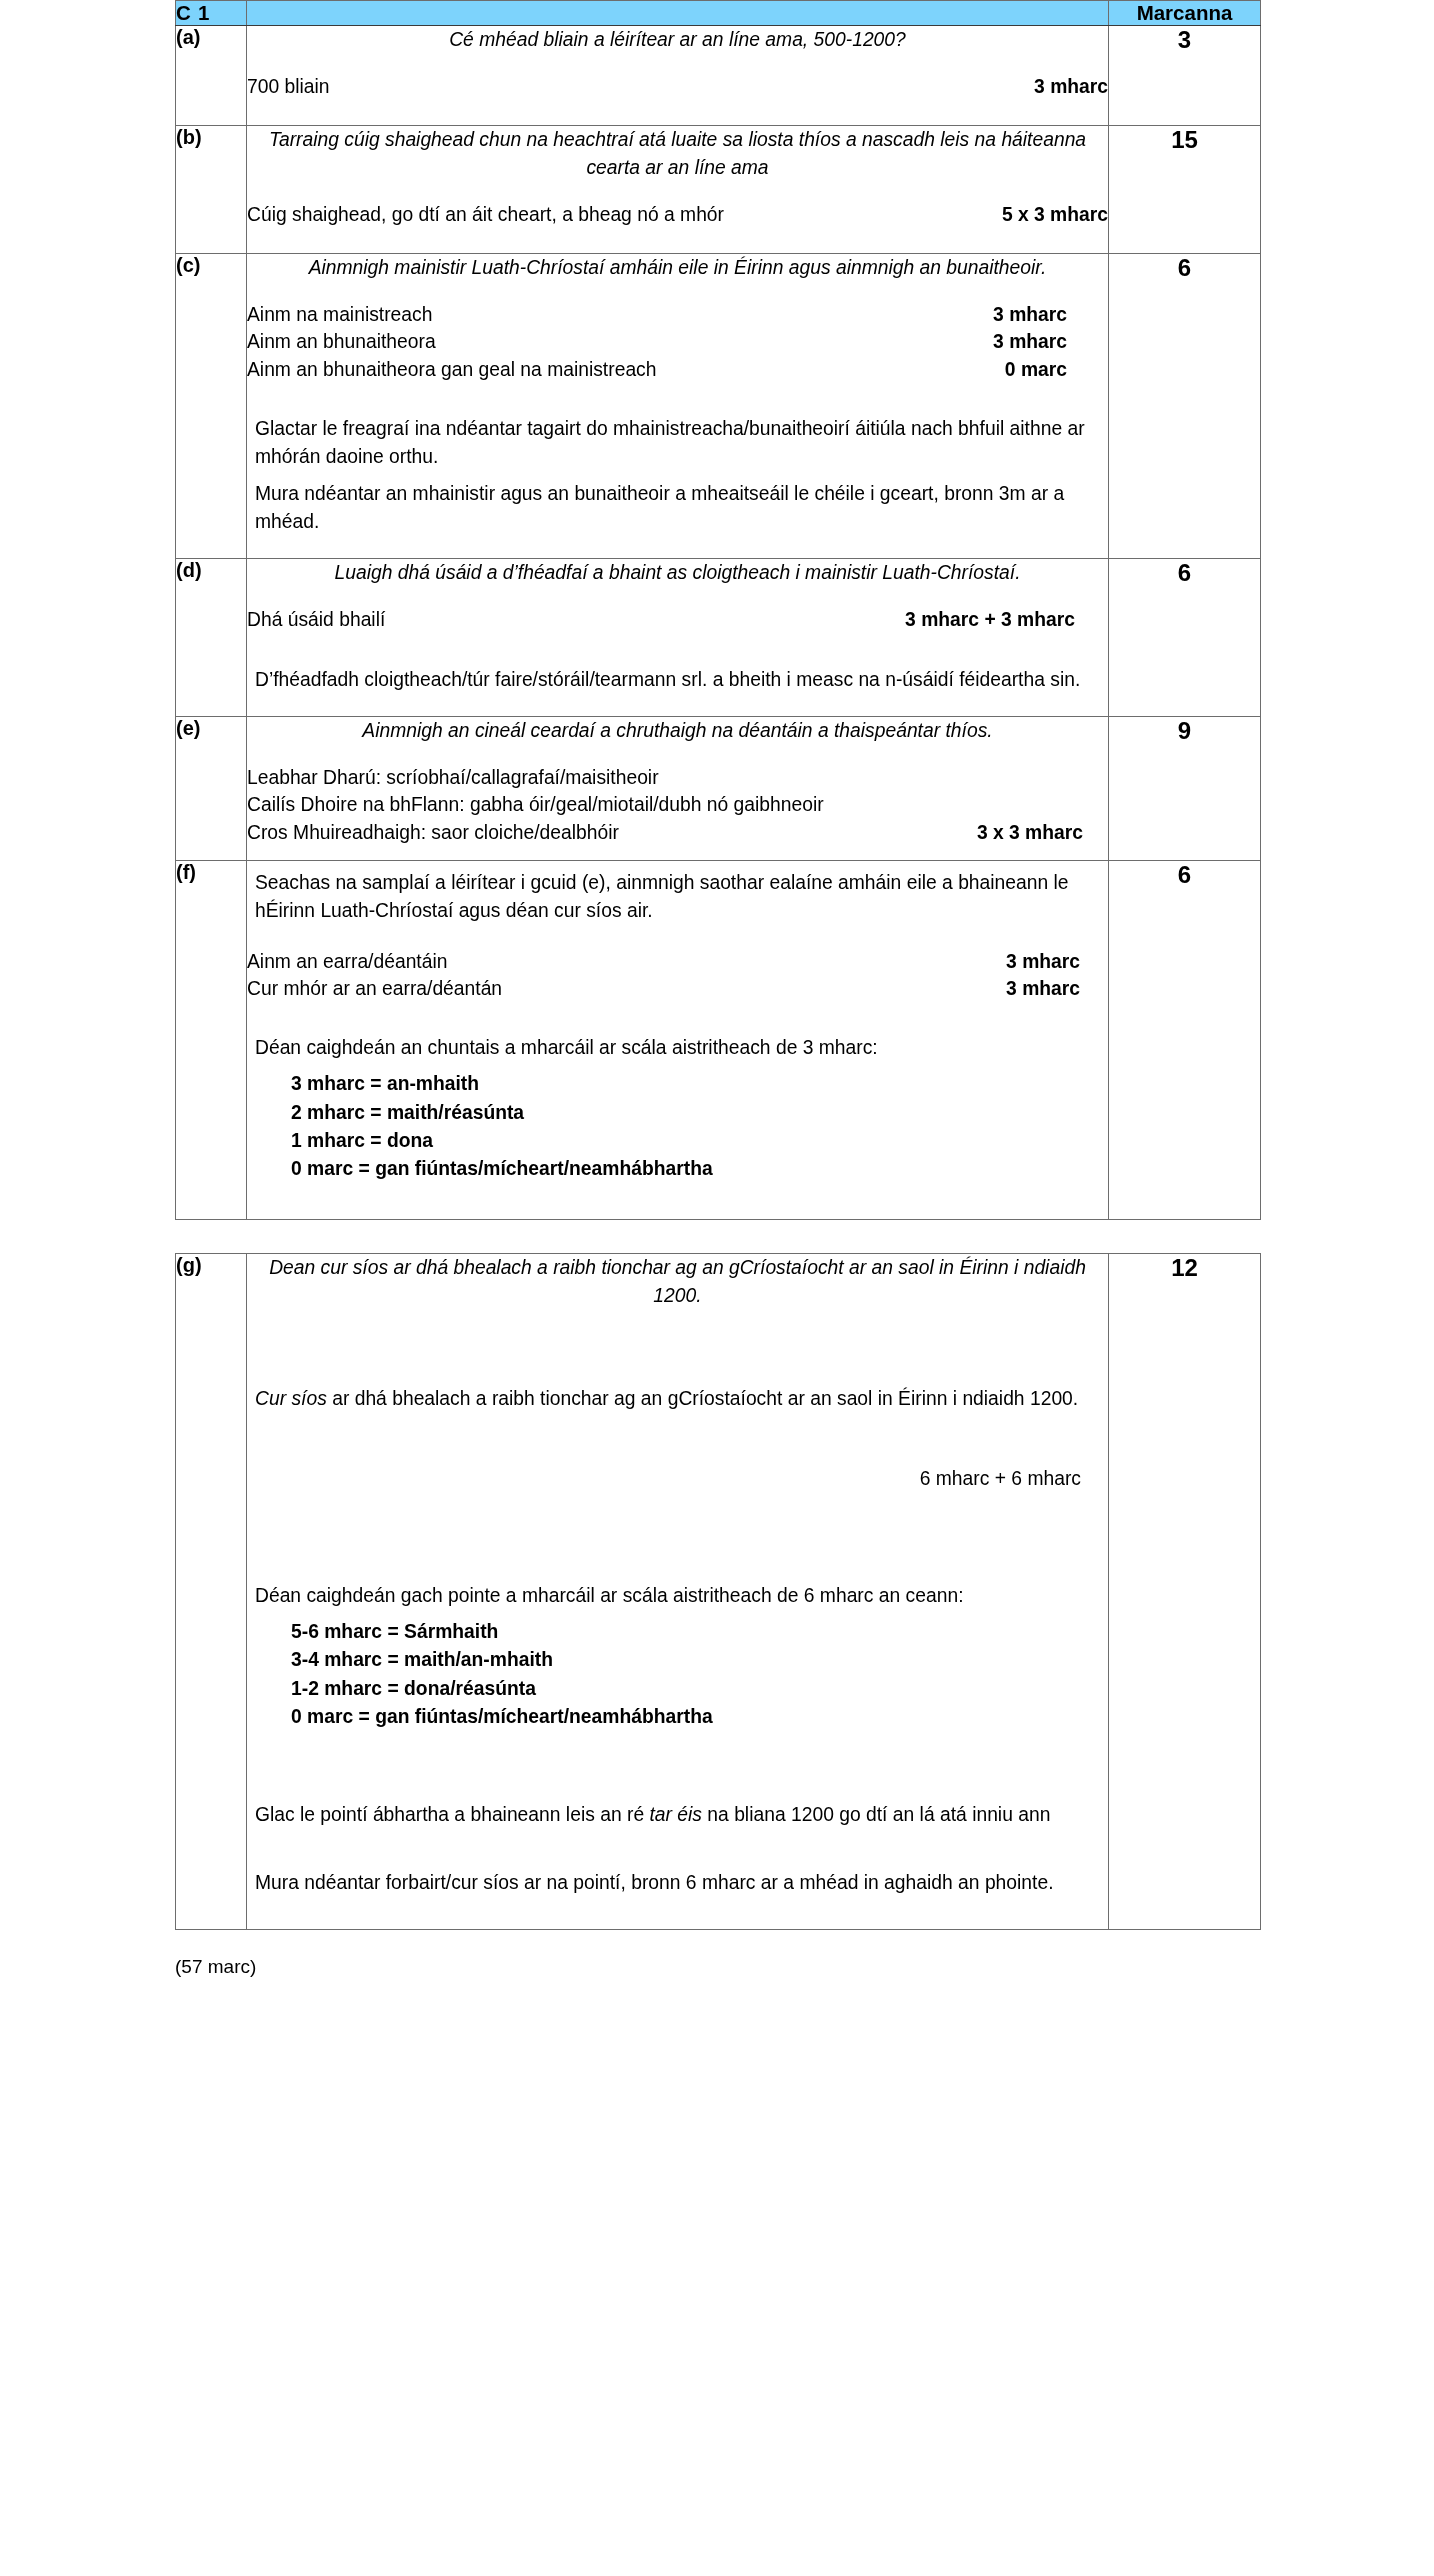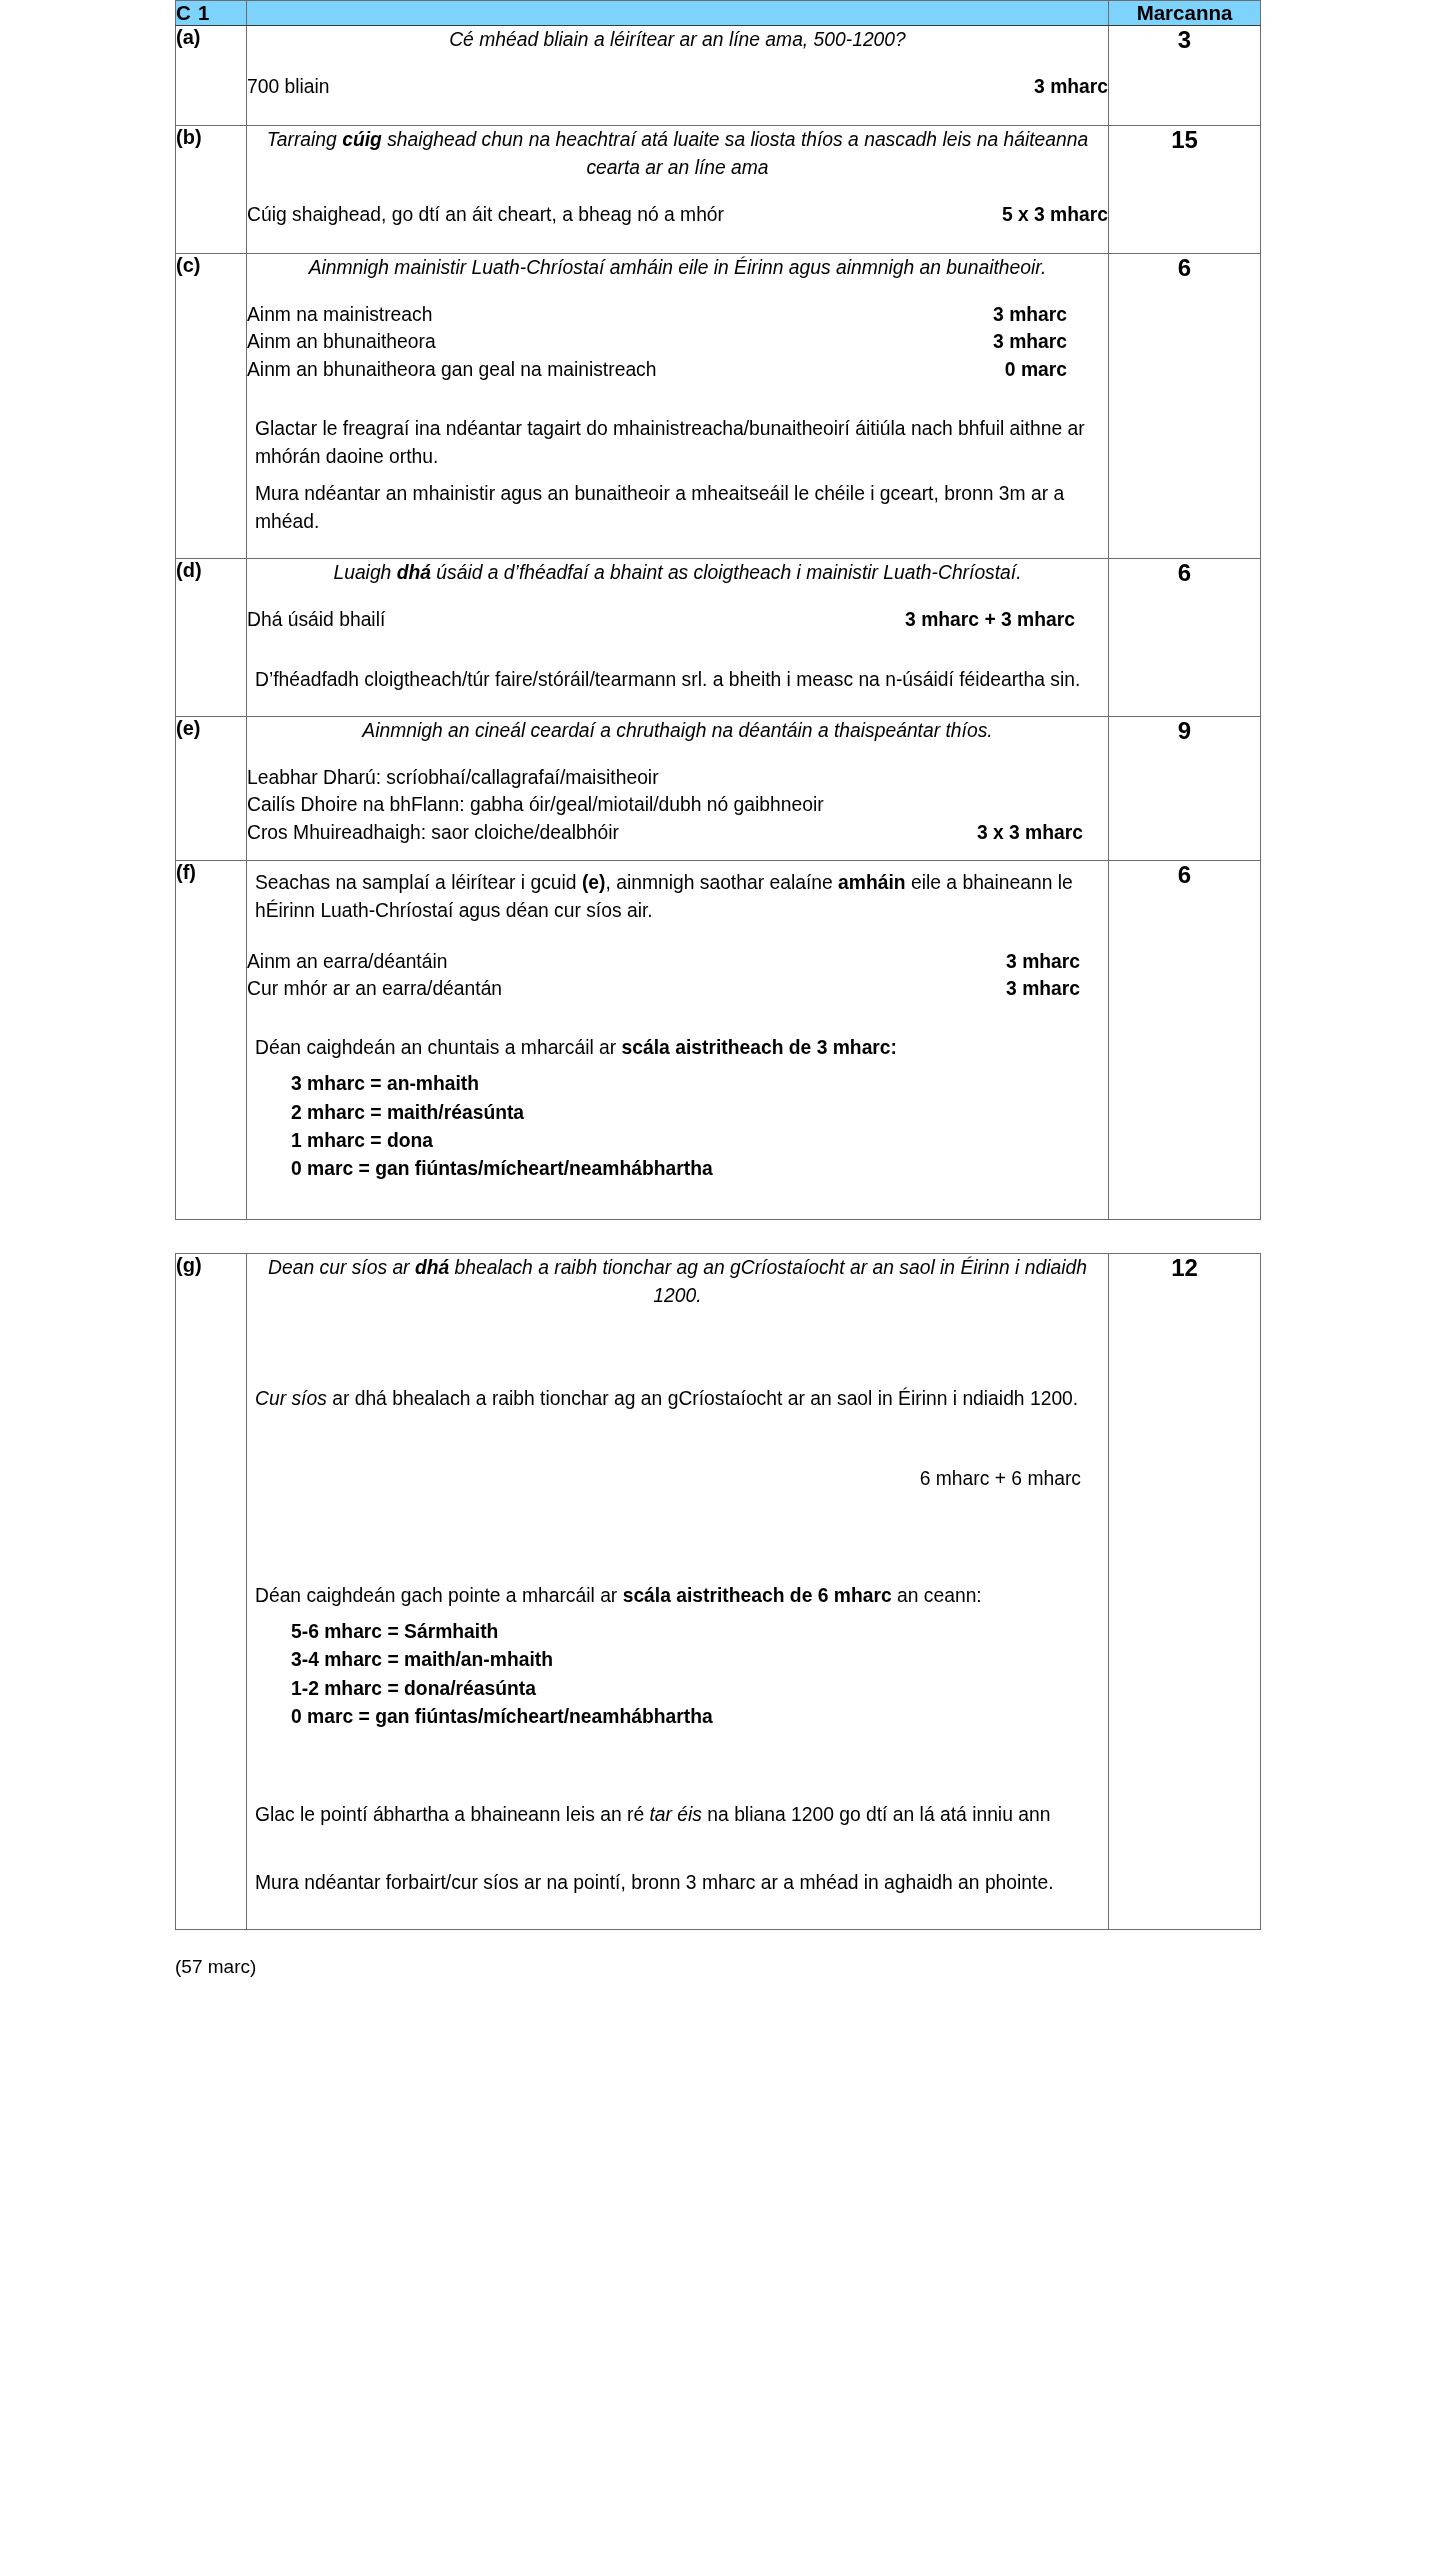--- a/index.html
+++ b/index.html
@@ -128,21 +128,21 @@
   .tight { line-height: 1.42; }
   .scale-list {
     margin: 1.6px 0 0 0;
     padding: 0 0 0 44px;
     list-style: none;
     font-weight: bold;
     line-height: 1.46;
   }
   .scale-list li { margin: 0; }
 
-  b, strong { font-weight: bold; }
+  b, strong { font-weight: normal; }
   i, em { font-style: italic; }
 
   .spacer-between-tables { height: 33px; }
 
   .footer-note {
     margin-left: 175px;
     margin-top: 26px;
     font-size: 19px;
   }
 </style>
@@ -326,21 +326,21 @@
             <p class="para"><span>Déan caighdeán gach pointe a mharcáil ar </span><b>scála aistritheach de 6 mharc</b><span> an ceann:</span></p>
             <ul class="scale-list">
               <li>5-6 mharc = Sármhaith</li>
               <li>3-4 mharc = maith/an-mhaith</li>
               <li>1-2 mharc = dona/réasúnta</li>
               <li>0 marc = gan fiúntas/mícheart/neamhábhartha</li>
             </ul>
             <div class="gap-xl"></div>
             <p class="para"><span>Glac le pointí ábhartha a bhaineann leis an ré </span><i>tar éis</i><span> na bliana 1200 go dtí an lá atá inniu ann</span></p>
             <div class="gap-md"></div>
-            <p class="para">Mura ndéantar forbairt/cur síos ar na pointí, bronn 3 mharc ar a mhéad in aghaidh an phointe.</p>
+            <p class="para">Mura ndéantar forbairt/cur síos ar na pointí, bronn 6 mharc ar a mhéad in aghaidh an phointe.</p>
             <div class="gap-md"></div>
           </td>
           <td class="cell-marks">12</td>
         </tr>
       </tbody>
     </table>
   </div>
 
   <div class="footer-note">(57 marc)</div>
 

